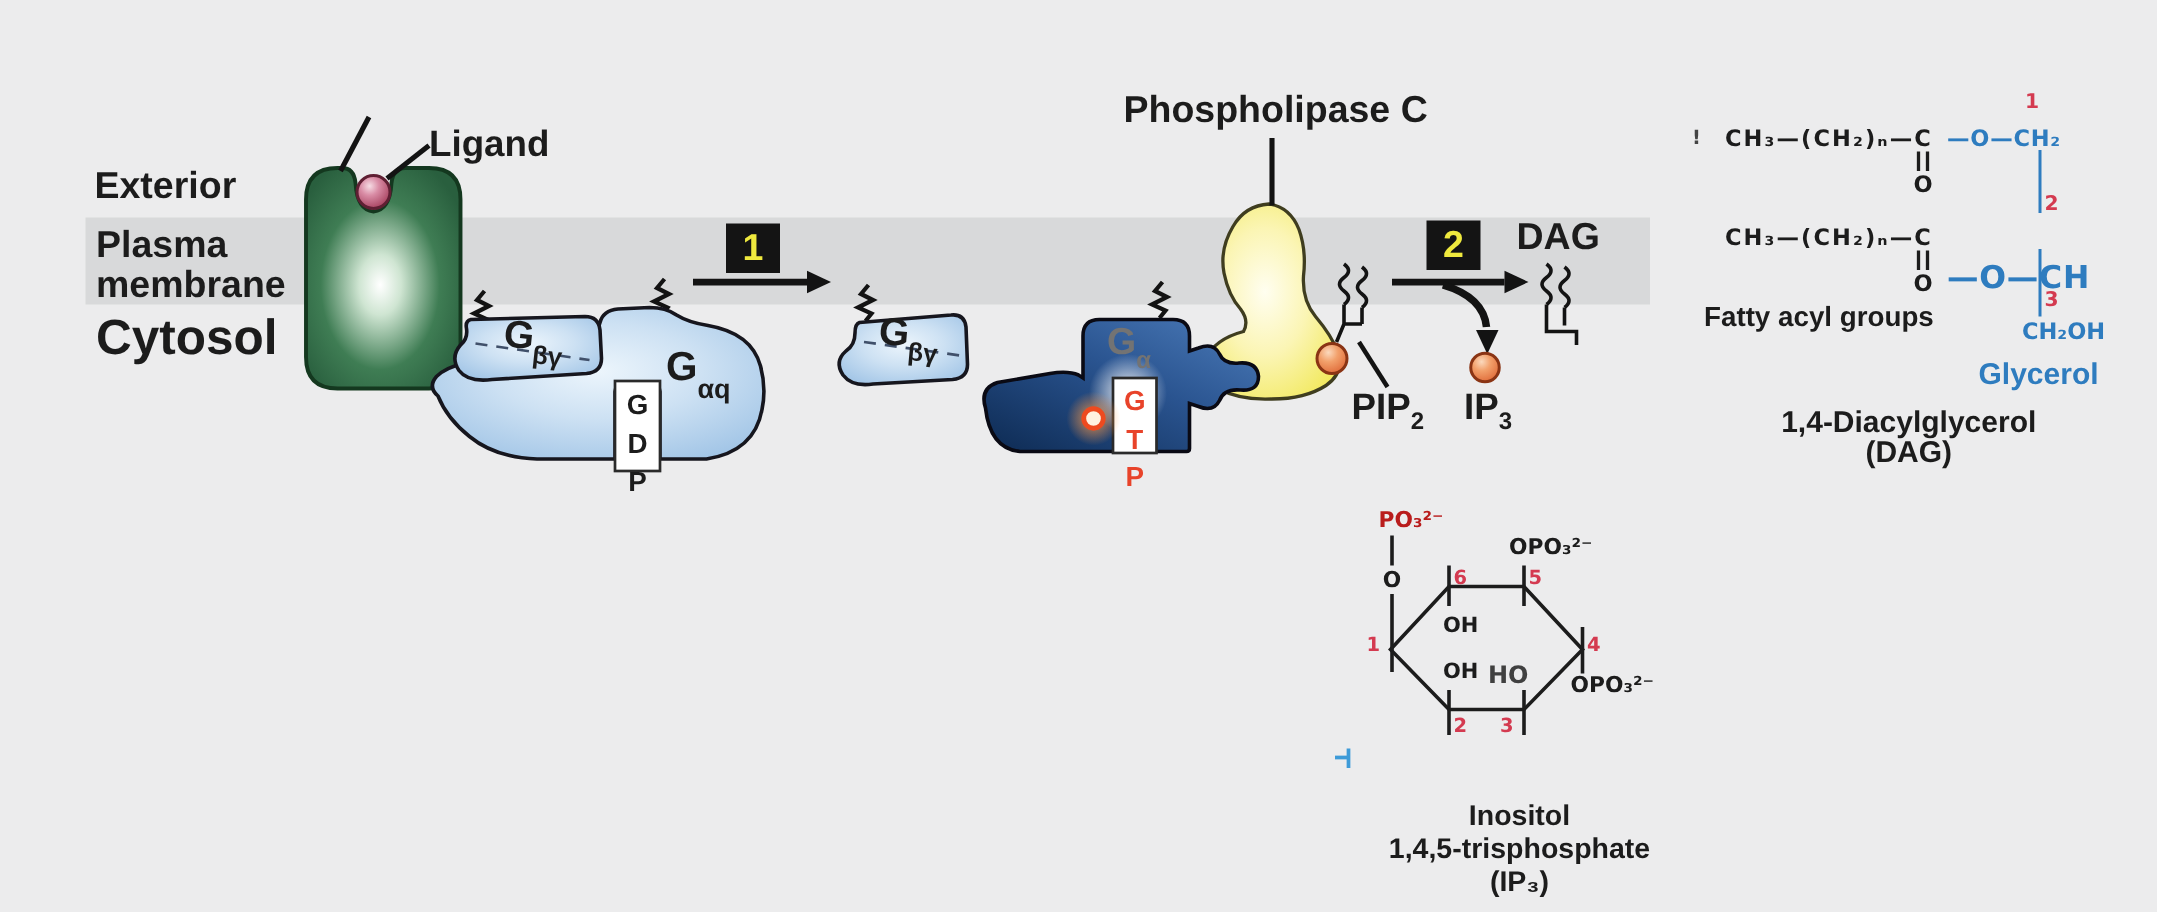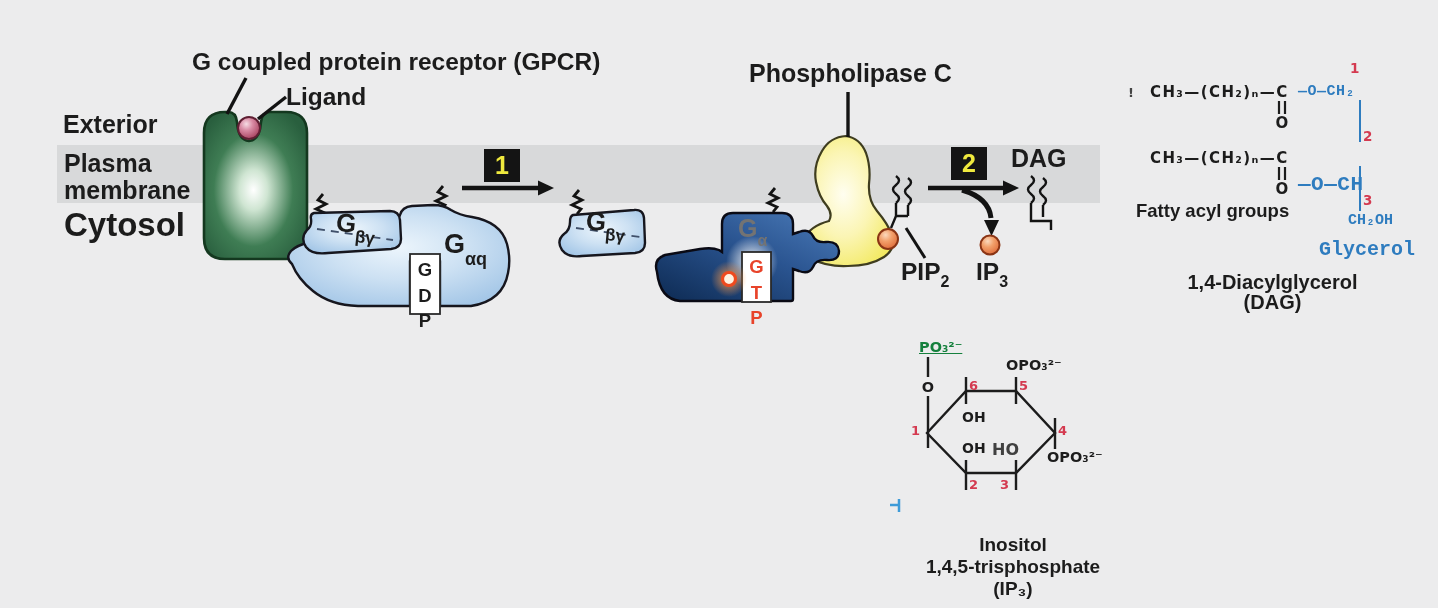--- a/index.html
+++ b/index.html
@@ -1,20 +1,20 @@
 <!DOCTYPE html>
 <html><head>
 <meta charset="utf-8">
 <style>
   html,body{margin:0;padding:0;background:#ececed;}
   #stage{position:relative;width:1438px;height:608px;background:#ececed;overflow:hidden;
          font-family:"Liberation Sans","DejaVu Sans",sans-serif;}
   .lbl{position:absolute;font-weight:bold;color:#1c1c1c;white-space:nowrap;line-height:1.04;}
   .chem{font-family:"DejaVu Sans",sans-serif;font-weight:bold;white-space:nowrap;position:absolute;}
-  .blue{color:#2e7cbf;font-family:Liberation Mono, monospace;}
+  .blue{color:#2e7cbf;}
   .rednum{color:#d43a50;}
   .ctr{text-align:center;}
   .sub{display:inline-block;}
   svg{position:absolute;left:0;top:0;}
   .numbox{position:absolute;background:#141414;color:#efe93e;font-weight:bold;
           display:flex;align-items:center;justify-content:center;font-size:25px;
           font-family:"Liberation Sans",sans-serif;}
   .stack{position:absolute;display:flex;flex-direction:column;align-items:center;
          font-weight:bold;font-family:"Liberation Sans","DejaVu Sans",sans-serif;}
   .stack span{line-height:25.5px;font-size:18.5px;}
@@ -152,21 +152,20 @@
     <line x1="928" y1="357" x2="928" y2="377"></line>
     <line x1="928" y1="396" x2="928" y2="448"></line>
   </g>
 
   <g stroke="#3e9bd8" stroke-width="2.5">
     <line x1="890" y1="505" x2="899" y2="505"></line>
     <line x1="899" y1="499" x2="899" y2="512"></line>
   </g>
 </svg>
 
-<div class="lbl" style="left:192px;top:49px;font-size:24.5px;">G coupled protein receptor (GPCR)</div>
 <div class="lbl" style="left:286px;top:84px;font-size:24.5px;">Ligand</div>
 
 <div class="lbl" style="left:63px;top:111px;font-size:25px;">Exterior</div>
 <div class="lbl" style="left:64px;top:150px;font-size:25px;">Plasma</div>
 <div class="lbl" style="left:64px;top:177px;font-size:25px;">membrane</div>
 <div class="lbl" style="left:64px;top:208px;font-size:33px;">Cytosol</div>
 
 <div class="lbl" style="left:749px;top:60px;font-size:25px;">Phospholipase C</div>
 
 <div class="numbox" style="left:484px;top:149px;width:36px;height:33px;">1</div>
@@ -203,21 +202,21 @@
 <div class="chem rednum" style="left:1363px;top:128px;font-size:13.5px;">2</div>
 <div class="chem ctr" style="left:1274px;top:180px;width:16px;font-size:15px;color:#1c1c1c;">O</div>
 
 <div class="chem rednum" style="left:1363px;top:192px;font-size:13.5px;">3</div>
 <div class="chem blue" style="left:1348px;top:212px;font-size:15px;">CH₂OH</div>
 <div class="lbl" style="left:1136px;top:201px;font-size:18.5px;">Fatty acyl groups</div>
 <div class="lbl blue" style="left:1319px;top:240px;font-size:20px;color:#2e7cbf;">Glycerol</div>
 <div class="lbl ctr" style="left:1180px;top:272px;width:185px;font-size:20px;">1,4-Diacylglycerol</div>
 <div class="lbl ctr" style="left:1180px;top:292px;width:185px;font-size:20px;">(DAG)</div>
 
-<div class="chem" style="left:919px;top:339px;font-size:14.5px;color:#15803d;text-decoration:underline;">PO₃²⁻</div>
+<div class="chem" style="left:919px;top:339px;font-size:14.5px;color:#b91c1c;">PO₃²⁻</div>
 <div class="chem ctr" style="left:920px;top:379px;width:16px;font-size:14.5px;color:#1c1c1c;">O</div>
 <div class="chem" style="left:1006px;top:357px;font-size:14.5px;color:#1c1c1c;">OPO₃²⁻</div>
 <div class="chem" style="left:1047px;top:449px;font-size:14.5px;color:#1c1c1c;">OPO₃²⁻</div>
 <div class="chem" style="left:962px;top:409px;font-size:14px;color:#1c1c1c;">OH</div>
 <div class="chem" style="left:962px;top:440px;font-size:14px;color:#1c1c1c;">OH</div>
 <div class="chem" style="left:992px;top:440px;font-size:16px;color:#404040;">HO</div>
 <div class="chem rednum" style="left:911px;top:423px;font-size:13px;">1</div>
 <div class="chem rednum" style="left:969px;top:477px;font-size:13px;">2</div>
 <div class="chem rednum" style="left:1000px;top:477px;font-size:13px;">3</div>
 <div class="chem rednum" style="left:1058px;top:423px;font-size:13px;">4</div>

